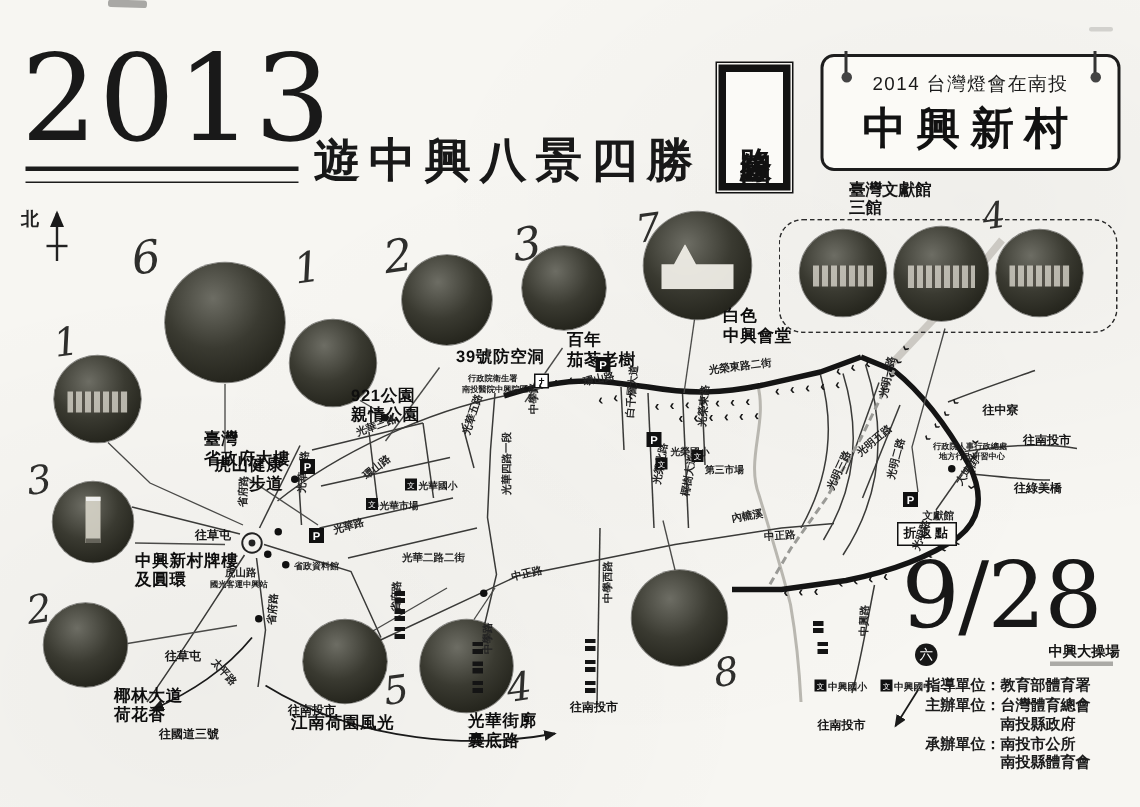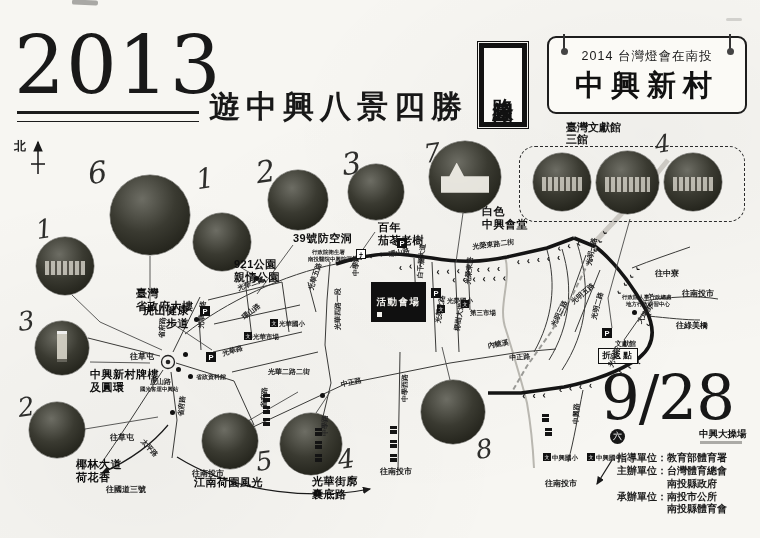--- a/index.html
+++ b/index.html
@@ -175,24 +175,20 @@
     <span>北</span>
   </div>
 
   <div class="abs arch-lbl">
     <div>臺灣文獻館</div>
     <div>三館</div>
   </div>
   <div class="abs scriptnum" style="left:655px;top:130px;font-size:24px;">4</div>
   <div class="abs arch-box"></div>
 
-  <div class="abs venue" style="left:371px;top:282px;width:55px;height:40px;">
-    <span>活動會場</span>
-      <i></i>
-  </div>
   <div class="abs turn" style="left:598px;top:348px;width:38px;height:14px;">折返點</div>
 
   <div class="abs ev-date">9/28</div>
   <div class="abs ev-wd">六</div>
   <div class="abs ev-venue">中興大操場</div>
   <div class="abs ev-venue-sub"></div>
   <div class="abs orgs" id="orgs">
       <div class="orgrow">
         <div class="orgrole">指導單位：</div>
         <div class="orgnames">
@@ -235,21 +231,21 @@
         <div>步道</div>
       </div>
       <div class="abs scriptnum" style="left: 196px; top: 162px; font-size: 28px;">1</div>
       <div class="abs photo" style="left: 193px; top: 213px; height: 58px; width: 58px;"></div>
       <div class="abs cap" style="left: 234px; top: 258px;">
         <div>921公園</div>
         <div>親情公園</div>
       </div>
       <div class="abs scriptnum" style="left: 256px; top: 154px; font-size: 30px;">2</div>
       <div class="abs photo" style="left: 268px; top: 170px; height: 60px; width: 60px;"></div>
-      <div class="abs cap" style="left: 293px; top: 232px;">
+      <div class="abs cap" style="left: 304px; top: 232px;">
         <div>39號防空洞</div>
       </div>
       <div class="abs scriptnum" style="left: 342px; top: 146px; font-size: 30px;">3</div>
       <div class="abs photo" style="left: 348px; top: 164px; height: 56px; width: 56px;"></div>
       <div class="abs cap" style="left: 378px; top: 221px;">
         <div>百年</div>
         <div>茄苳老樹</div>
       </div>
       <div class="abs scriptnum" style="left: 424px; top: 138px; font-size: 26px;">7</div>
       <div class="abs photo" style="left: 429px; top: 141px; height: 72px; width: 72px;">

